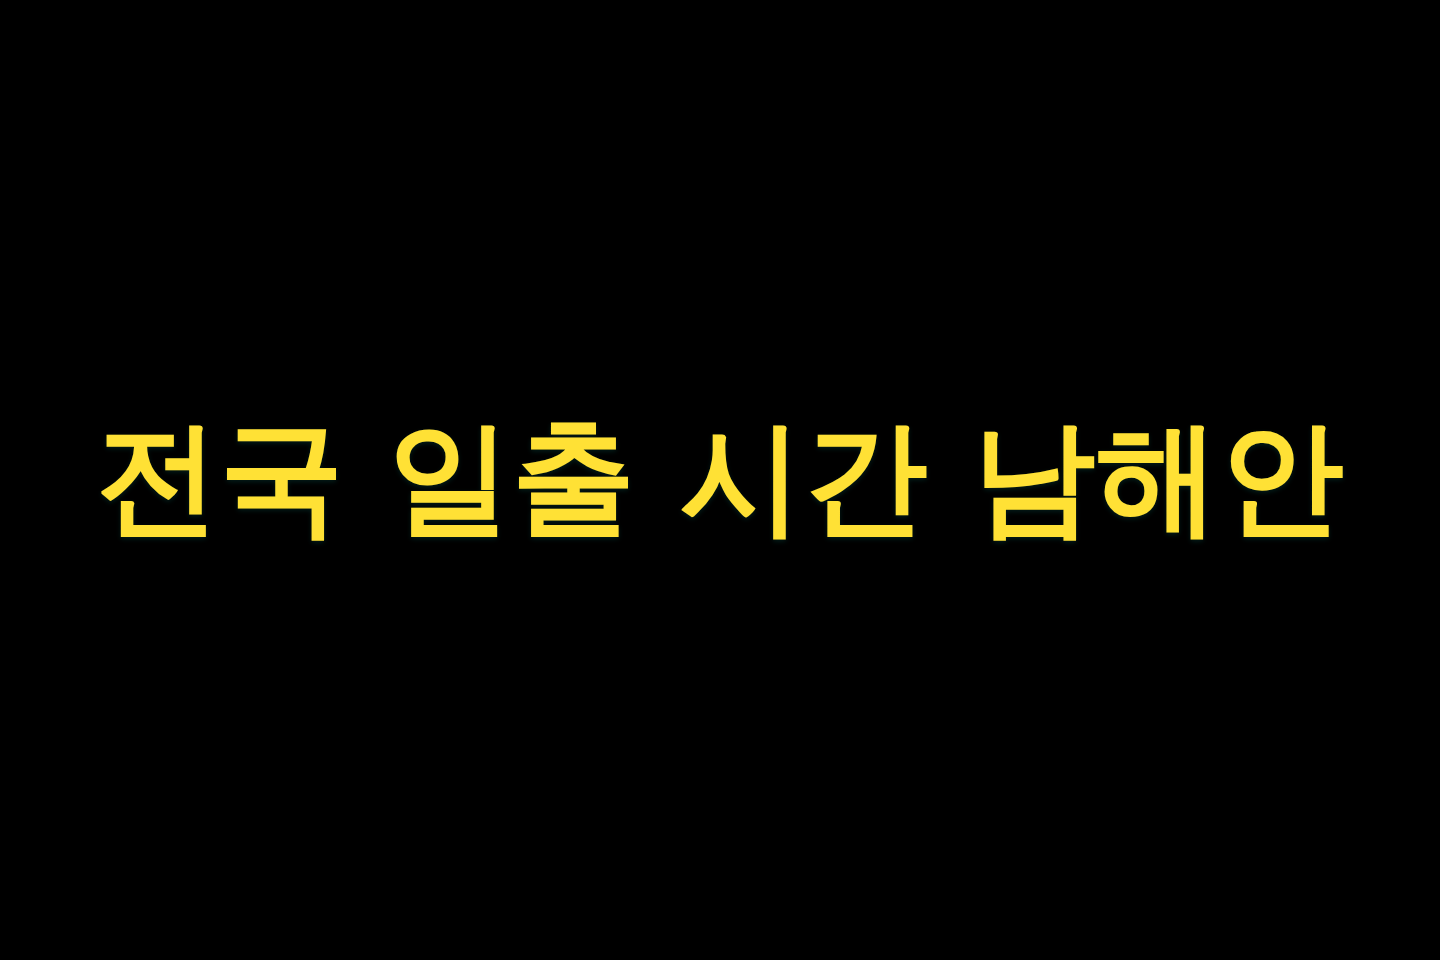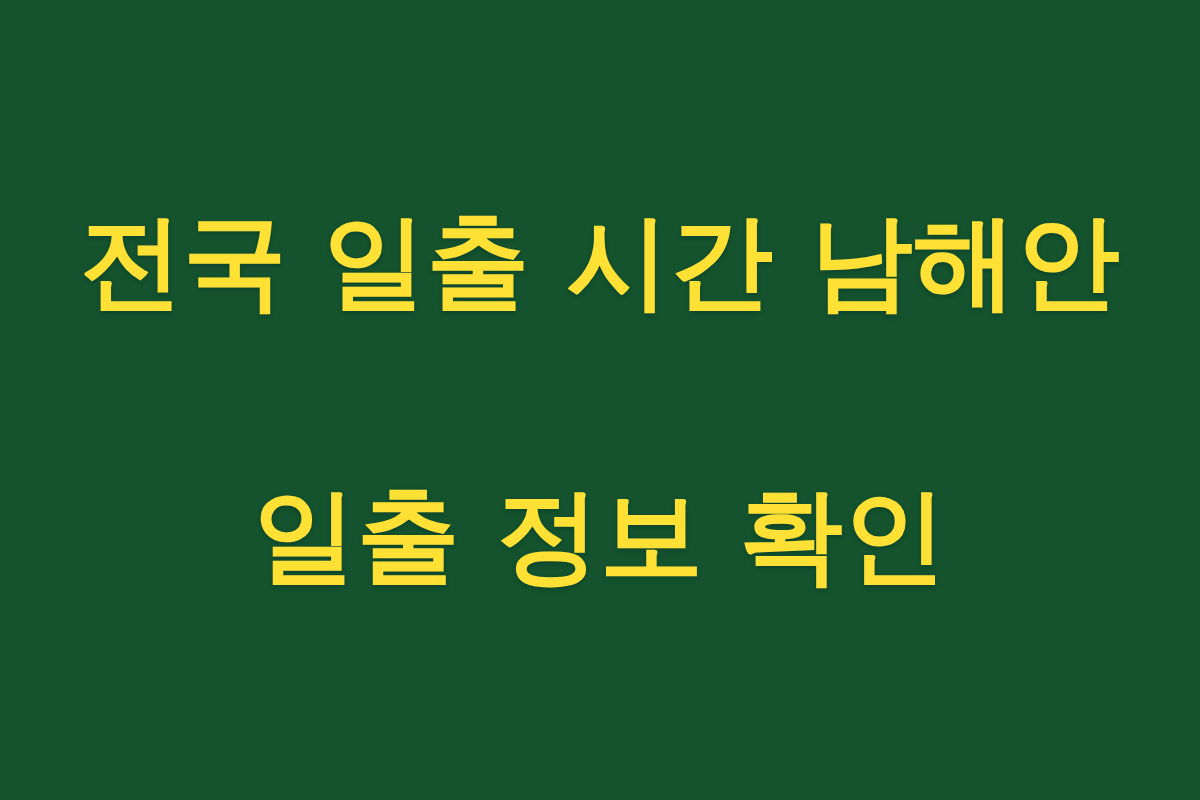--- a/index.html
+++ b/index.html
@@ -44,20 +44,19 @@
     transform: translateY(-2px);
   }
 
   .headline-line {
     display: block;
   }
 </style>
 </head>
 <body>
 
-<div id="banner" style="background-color: #14532d;">
+<div id="banner" style="background-color: #000000;">
 
   <h1 id="headline" style="color: rgb(255, 225, 53);">
     <span class="headline-line">전국 일출 시간 남해안</span>
-    <span class="headline-line">일출 정보 확인</span>
   </h1>
 
 </div>
 
 </body></html>

